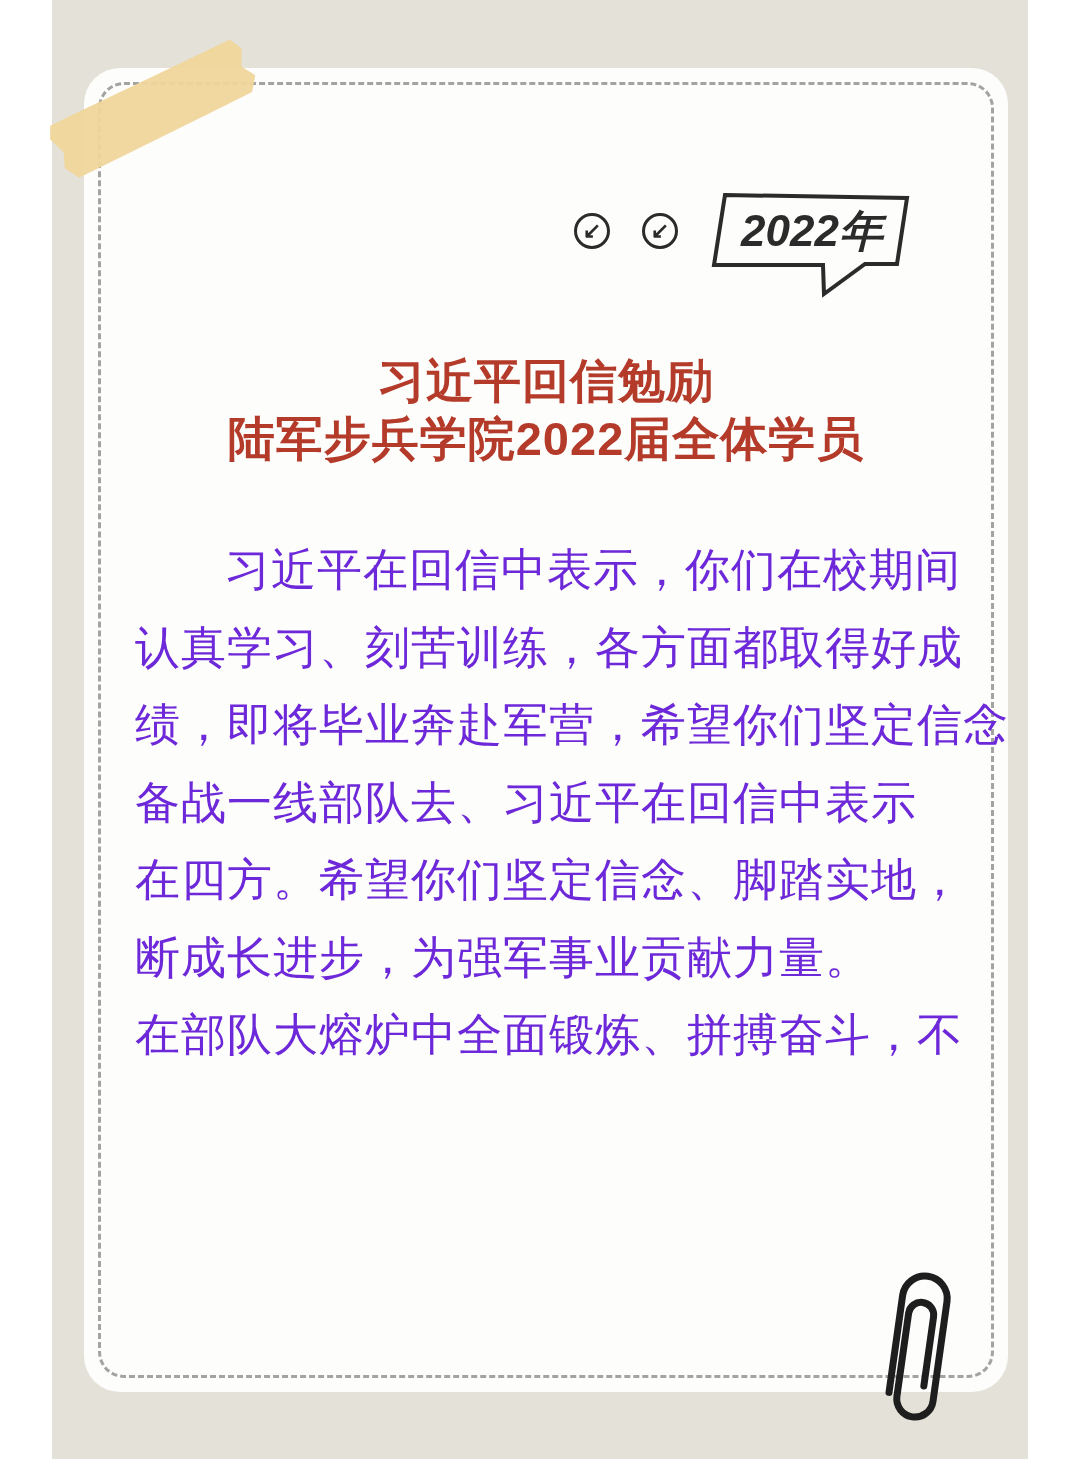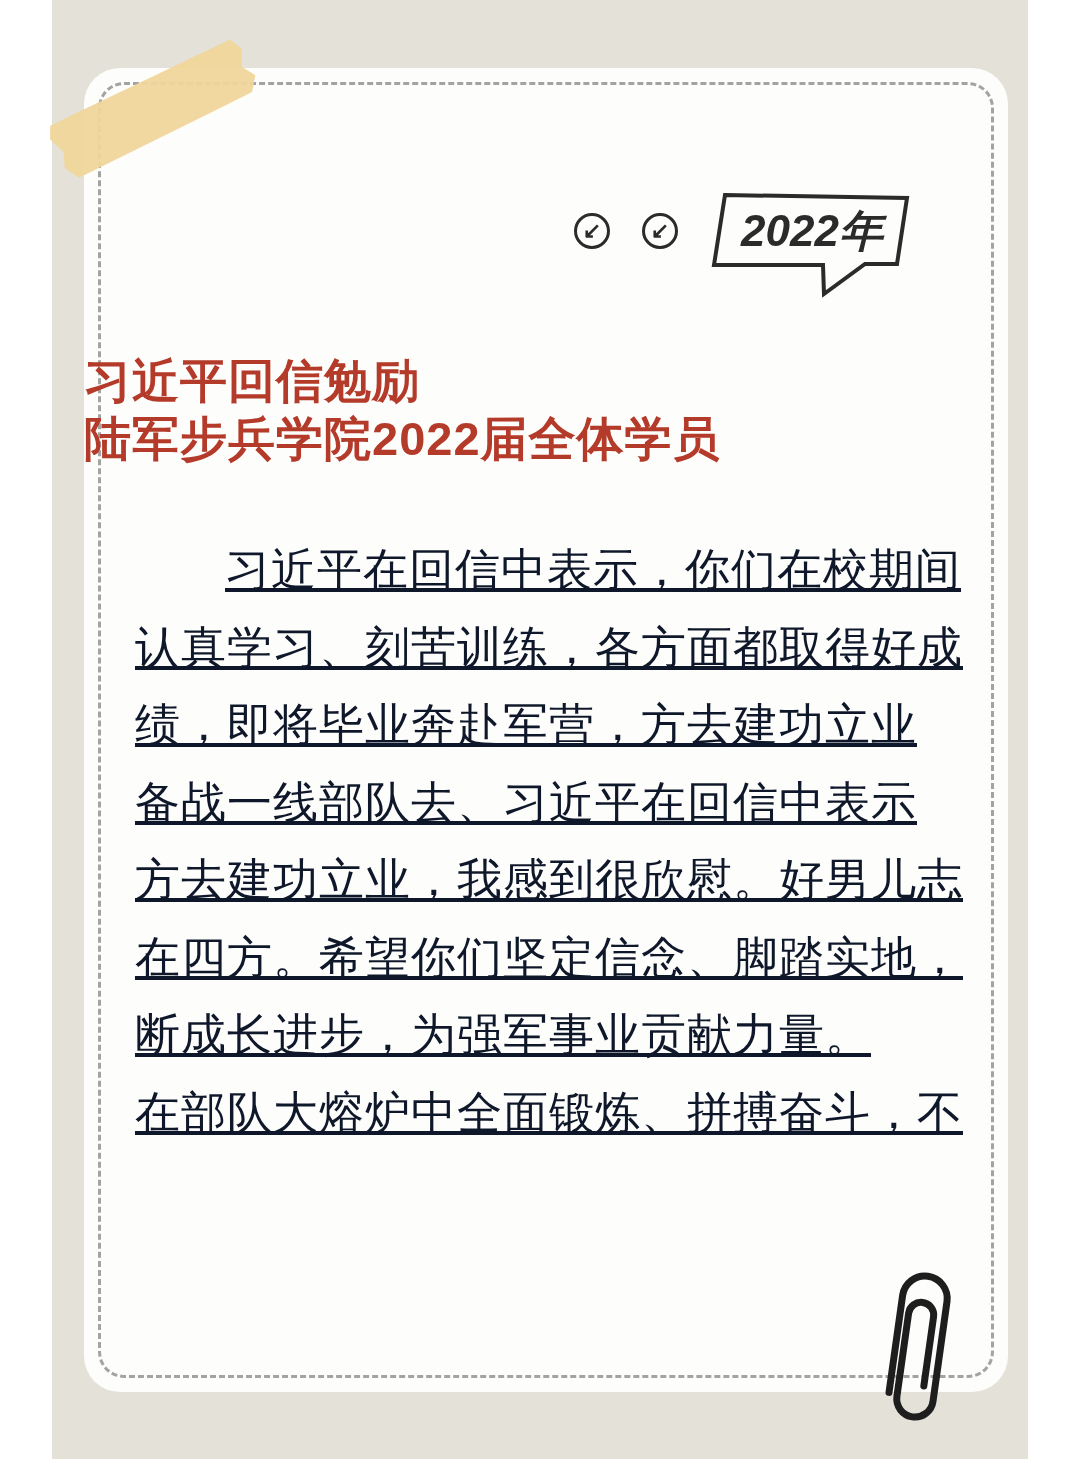--- a/index.html
+++ b/index.html
@@ -24,26 +24,26 @@
                  border:3px solid #2b2b2b; border-radius:50%;
                  display:flex; align-items:center; justify-content:center;
                  color:#2b2b2b; font-size:22px; font-weight:bold; background:#fdfdfb; }
   .arrow-1 { left:574px; }
   .arrow-2 { left:642px; }
 
   .bubble-svg { position:absolute; left:700px; top:186px; width:220px; height:120px; }
   .bubble-svg text { font-family:"Liberation Sans", sans-serif; font-style:italic;
                      font-weight:bold; fill:#2b2b2b; }
 
-  .title { position:absolute; left:84px; top:352px; width:924px; 
+  .title { position:absolute; left:84px; top:352px; width:924px; text-align:center;
            color:#b43a2a; font-weight:bold; font-size:47px; line-height:58px;
            letter-spacing:1px; white-space:nowrap; }
 
   .body-block { position:absolute; left:135px; top:531px; width:845px;
-                color:#0f172a; font-size:45px; font-weight:500;text-decoration:underline; }
+                color:#6d28d9; font-size:45px; font-weight:500; }
   .body-line { line-height:77.5px; white-space:nowrap; letter-spacing:1px; }
   .body-line.indent { text-indent:90px; }
 
   .paperclip { position:absolute; left:872px; top:1256px; width:92px; height:182px;
                transform:rotate(8deg); }
 </style>
 </head>
 <body>
 
 <div class="stage">
@@ -69,23 +69,22 @@
   </svg>
 
   <div class="title">
     <div>习近平回信勉励</div>
     <div>陆军步兵学院2022届全体学员</div>
   </div>
 
   <div class="body-block">
     <div class="body-line indent">习近平在回信中表示，你们在校期间</div>
     <div class="body-line">认真学习、刻苦训练，各方面都取得好成</div>
-    <div class="body-line">绩，即将毕业奔赴军营，方去建功立业</div>
+    <div class="body-line">绩，即将毕业奔赴军营，希望你们坚定信念</div>
     <div class="body-line">备战一线部队去、习近平在回信中表示</div>
-    <div class="body-line">方去建功立业，我感到很欣慰。好男儿志</div>
     <div class="body-line">在四方。希望你们坚定信念、脚踏实地，</div>
     <div class="body-line">断成长进步，为强军事业贡献力量。</div>
     <div class="body-line">在部队大熔炉中全面锻炼、拼搏奋斗，不</div>
   </div>
 
   <svg class="paperclip" viewBox="0 0 64 130" xmlns="http://www.w3.org/2000/svg">
     <path d="M16,100 L16,30 A16,16 0 0 1 48,30 L48,102 A13,13 0 0 1 22,102 L22,42 A9,9 0 0 1 40,42 L40,92" fill="none" stroke="#1e1e1e" stroke-width="5" stroke-linecap="round"></path>
   </svg>
 
 </div>

